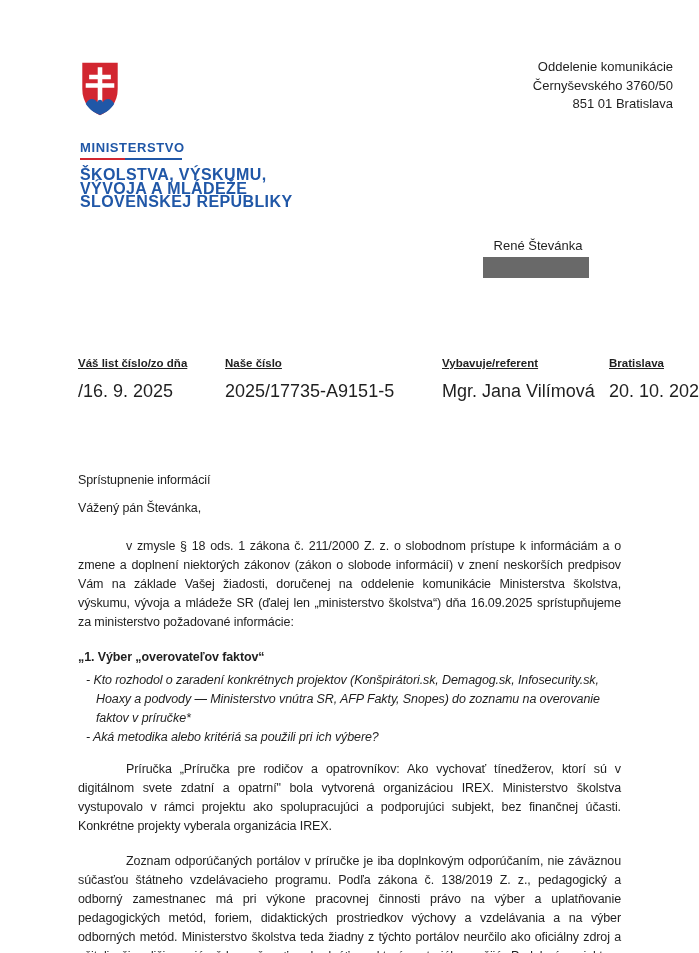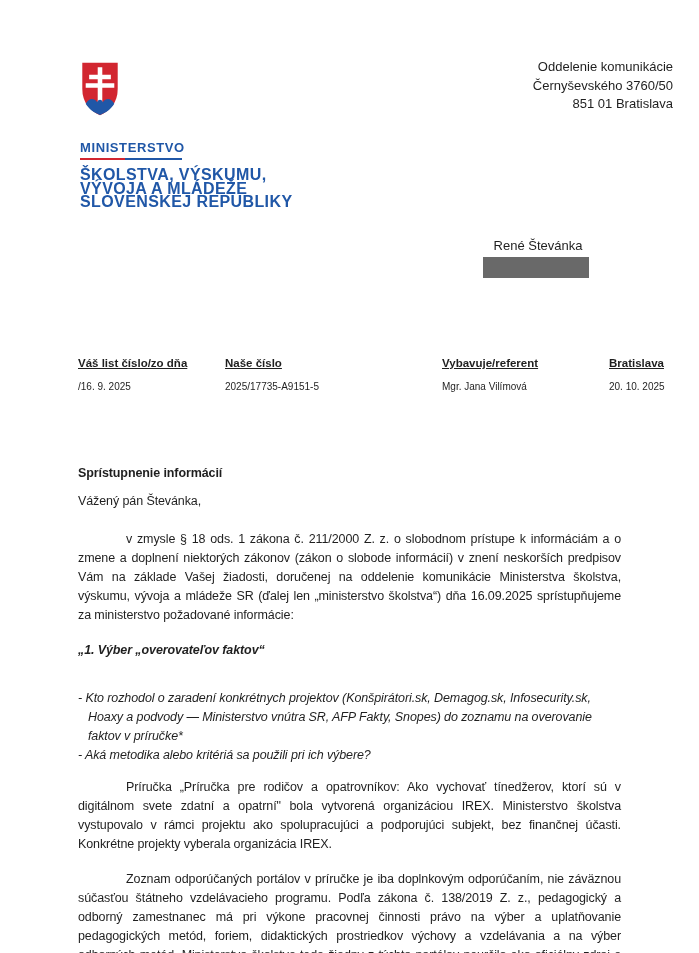--- a/index.html
+++ b/index.html
@@ -37,33 +37,33 @@
     text-align: right; font-size: 13px; line-height: 18.5px;
   }
 
   
   .recipient { position: absolute; left: 483px; top: 238px; width: 110px; text-align: center; }
   .recipient-name { font-size: 13px; white-space: nowrap; }
   .redaction { margin-top: 4px; height: 21px; width: 106px; background: #696969; }
 
   
   .ref-label { position: absolute; top: 357px; font-size: 11.5px; font-weight: bold; white-space: nowrap; text-decoration: underline; }
-  .ref-value { position: absolute; top: 381px; font-size: 10px; white-space: nowrap; }
+  .ref-value { position: absolute; top: 381px; font-size: 18px; white-space: nowrap; }
   .col1 { left: 78px; } .col2 { left: 225px; } .col3 { left: 442px; } .col4 { left: 588px; margin-left: 21px; }
 
   
   .content {
     position: absolute; left: 78px; top: 460px; width: 543px;
     font-size: 12.5px; line-height: 19px; letter-spacing: -0.1px;
   }
-  .subject { font-weight: bold; margin: 4px 0 9px 0; }
+  .subject { font-weight: normal; margin: 11px 0 9px 0; }
   .salutation { margin: 0 0 19px 0; }
   .para { margin: 8px 0 16px 0; text-align: justify; text-indent: 48px; }
-  .quote-heading { font-weight: bold; font-style: italic; margin: 0 0 29px 0; }
-  .bullets { list-style: none; margin: 0 0 13px 0; padding: 0; font-style: italic; }
+  .quote-heading { font-weight: bold; margin: 0 0 4px 0; }
+  .bullets { list-style: none; margin: 0 0 13px 8px; padding: 0; font-style: italic; }
   .bullets li { padding-left: 10px; text-indent: -10px; }
   .bullets li::before { content: "- "; }
 </style>
 </head>
 <body>
 
 <div class="page">
 
   <div class="logo">
     <svg class="coa" width="40" height="66" viewBox="0 0 70 100" aria-hidden="true">

